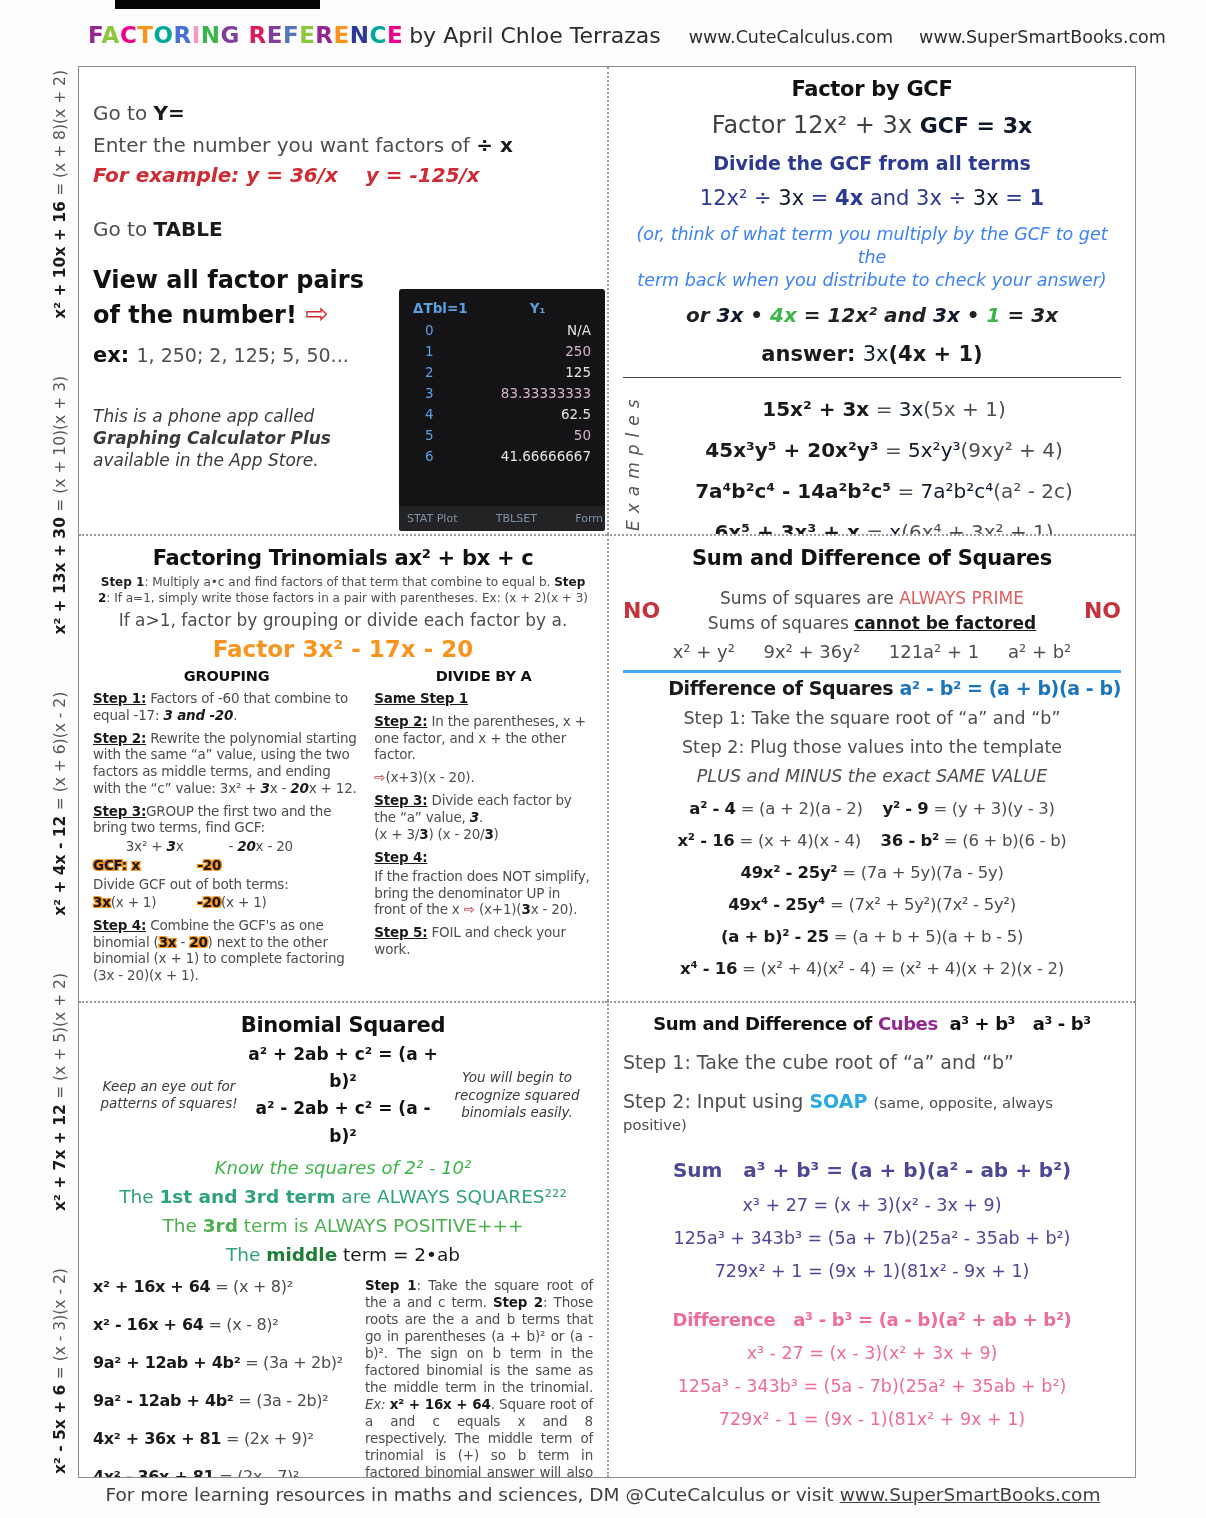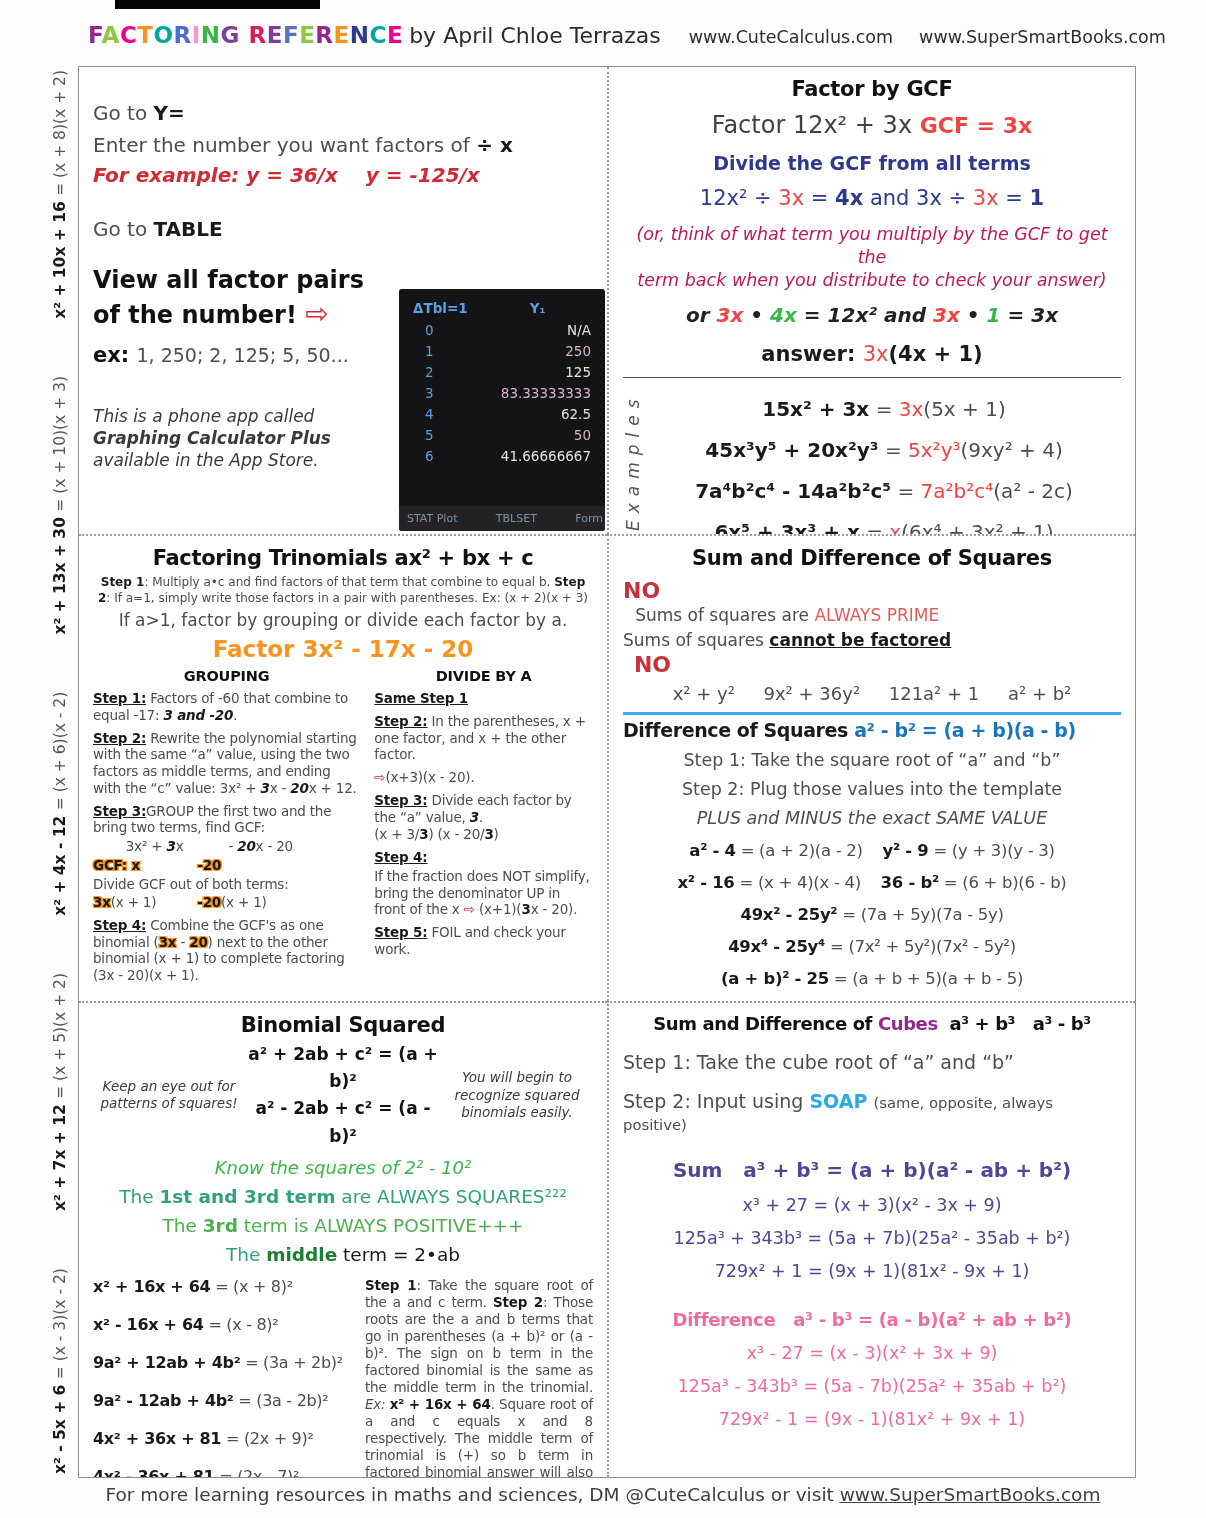--- a/index.html
+++ b/index.html
@@ -1,21 +1,21 @@
 <!DOCTYPE html>
 <html><head>
 <meta charset="utf-8">
 <style>
   * { margin:0; padding:0; box-sizing:border-box; }
   html,body { width:1206px; height:1518px; background:#fdfdfd; overflow:hidden;
     font-family:"DejaVu Sans","Liberation Sans",sans-serif; color:#4d4d4d; }
   .b{font-weight:700}.i{font-style:italic}.u{text-decoration:underline}
   .bi{font-weight:700;font-style:italic}
   .blk{color:#1a1a1a}.dk{color:#414042}
-  .pink{color:#ef4444}.navy{color:#2b3990}.grn{color:#3cb54a}.redl{color:#e05c5c}.teal{color:#2fa17c}.grn2{color:#4caf50}.dgrn{color:#1e7d34}
+  .pink{color:#0f172a}.navy{color:#2b3990}.grn{color:#3cb54a}.redl{color:#e05c5c}.teal{color:#2fa17c}.grn2{color:#4caf50}.dgrn{color:#1e7d34}
   .pur{color:#92278f}.sky{color:#29abe2}
   .blu{color:#1b75bc}.sm{font-size:0.78em}
   .hl{color:#161616;font-weight:800;
       text-shadow:-1.3px -1.3px 0 #f7941d,1.3px -1.3px 0 #f7941d,-1.3px 1.3px 0 #f7941d,1.3px 1.3px 0 #f7941d;}
   .pre{white-space:pre-wrap;}
   .center{text-align:center;}
 
   .topbar{position:absolute;left:115px;top:0;width:205px;height:9px;background:#050505;}
   .header{position:absolute;left:88px;top:22px;width:1050px;display:flex;align-items:baseline;white-space:nowrap;}
   .h-title{font-weight:800;font-size:23px;letter-spacing:0.5px;}
@@ -58,21 +58,21 @@
   .calc-row .cy{color:#e4e4e6;}
   .calc-row .cy.pinky{color:#d9b3cf;}
   .calc-foot{position:absolute;bottom:0;left:0;right:0;display:flex;justify-content:space-between;
     background:#232325;color:#7d93a8;font-size:11px;padding:6px 2px 6px 8px;border-radius:0 0 3px 3px;}
 
   
   .tr-line1{font-size:24px;color:#414042;margin-top:10px;}
   .tr-line1 .gcf{font-size:22px;}
   .tr-line2{font-size:19px;margin-top:13px;}
   .tr-line3{font-size:21px;margin-top:12px;}
-  .tr-note{font-size:17.5px;font-style:italic;line-height:1.3;margin-top:13px;color:#be185d;}
+  .tr-note{font-size:17.5px;font-style:italic;line-height:1.3;margin-top:13px;color:#3b82f6;}
   .tr-line4{font-size:20px;margin-top:12px;font-style:italic;font-weight:700;color:#222;}
   .tr-answer{font-size:21px;margin-top:15px;}
   .tr-hr{border-top:1.5px solid #4a4a4a;margin-top:11px;}
   .tr-ex-wrap{display:flex;margin-top:2px;}
   .vlabel{width:24px;transform:rotate(180deg);writing-mode:vertical-rl;font-style:italic;
     letter-spacing:7px;color:#555;font-size:17px;text-align:center;}
   .tr-ex-lines{flex:1;}
   .tr-ex{font-size:20px;margin-top:17px;text-align:center;}
 
   
@@ -80,26 +80,26 @@
   .tri-intro2{font-size:17px;text-align:center;margin-top:4px;}
   .tri-factor{font-size:23px;font-weight:800;color:#f7941d;text-align:center;margin-top:6px;}
   .tri-cols{display:flex;gap:14px;margin-top:6px;font-size:13.5px;line-height:1.24;letter-spacing:-0.2px;}
   .tri-col-l{width:55%;}
   .tri-col-r{width:45%;}
   .tri-h{font-size:14.5px;font-weight:800;color:#111;text-align:center;margin-bottom:4px;}
   .tri-p{margin-bottom:6px;}
   .tri-arrow{color:#cf2b33;}
 
   
-  .sq-no-row{display:flex;align-items:flex-start;margin-top:8px;flex-direction:column;}
+  .sq-no-row{display:flex;align-items:center;margin-top:16px;}
   .sq-no{font-size:22px;font-weight:800;color:#c4333b;width:48px;}
   .sq-mid{flex:1;font-size:17px;text-align:center;line-height:1.45;}
   .sq-exrow{font-size:18px;text-align:center;margin-top:6px;}
   .sq-hr{border-top:3px solid #3fa9f5;margin:8px 0 2px;}
-  .sq-diff-title{font-size:19px;font-weight:800;text-align:left;margin-top:4px;letter-spacing:-0.4px;}
+  .sq-diff-title{font-size:19px;font-weight:800;text-align:right;margin-top:4px;letter-spacing:-0.4px;}
   .sq-step{font-size:17.5px;text-align:center;margin-top:9px;}
   .sq-ex{font-size:16.5px;text-align:center;margin-top:13px;letter-spacing:-0.3px;}
 
   
   .bin-top{display:flex;margin-top:4px;align-items:center;}
   .bin-note{width:152px;font-size:13.5px;font-style:italic;color:#3a3a3a;text-align:center;line-height:1.3;}
   .bin-forms{flex:1;text-align:center;font-size:17px;font-weight:800;color:#111;line-height:1.6;}
   .bin-grn{font-size:18px;font-style:italic;color:#3cb54a;text-align:center;margin-top:7px;}
   .bin-line{font-size:18.5px;text-align:center;margin-top:8px;}
   .bin-bottom{display:flex;gap:12px;margin-top:12px;}

